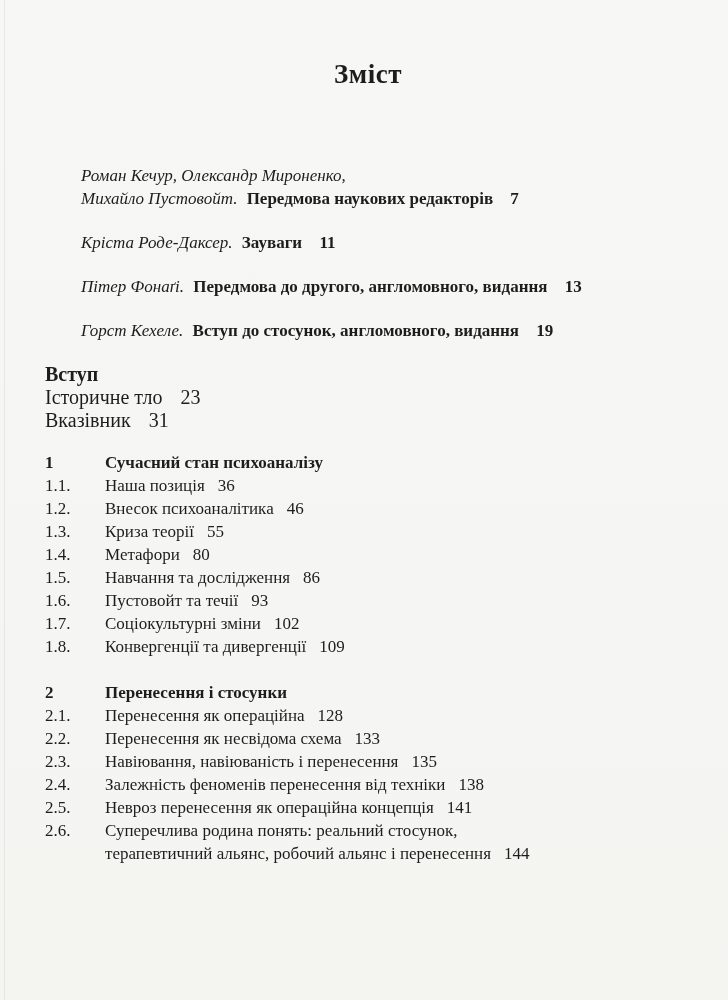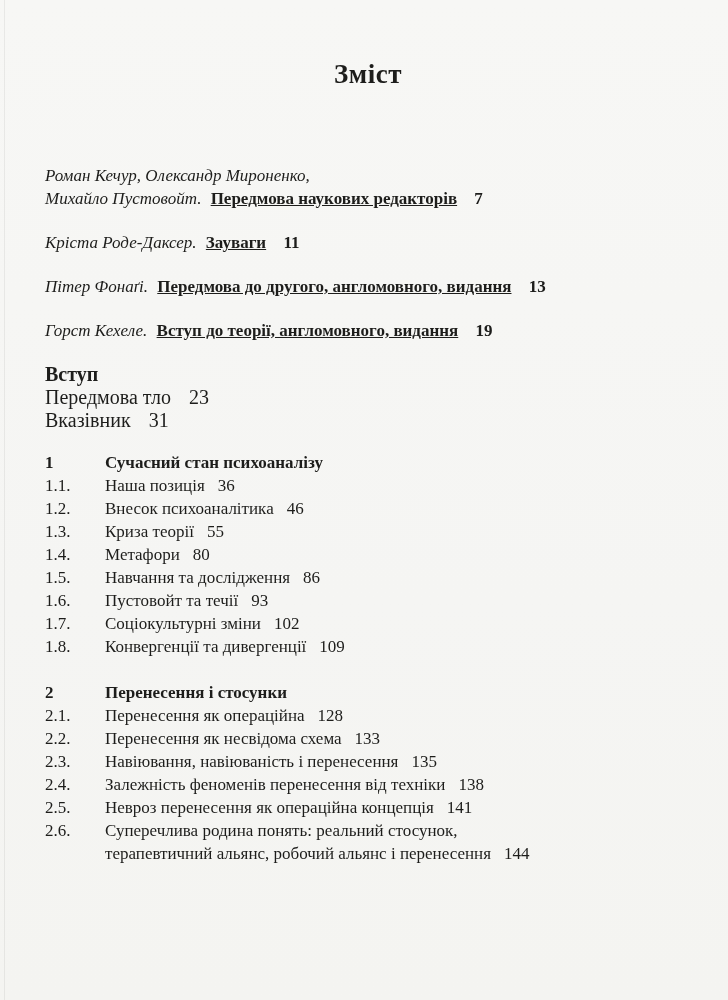--- a/index.html
+++ b/index.html
@@ -42,23 +42,23 @@
     font-weight: 700;
     text-align: center;
     letter-spacing: 0.5px;
   }
   .preface { margin-top: 72px; }
   .entry {
     font-size: 17px;
     line-height: 23px;
     margin-bottom: 21px;
   }
-  .it { font-style: italic; }
+  .it { font-style: italic; margin-left: 36px; }
   .b  { font-weight: 700; }
-  .ttl { margin-left: 5px; text-decoration: underline; }
+  .ttl { margin-left: 5px; }
   .pg  { margin-left: 13px; }
   .intro {
     margin-top: 10px;
     font-size: 20px;
     line-height: 23px;
   }
   .chapter {
     font-size: 17px;
     line-height: 23px;
   }
@@ -97,30 +97,30 @@
       </div>
 
       <div class="entry">
         <span class="it">Пітер Фонаґі.</span>
         <span class="b ttl">Передмова до другого, англомовного, видання</span>
         <span class="b pg">13</span>
       </div>
 
       <div class="entry">
         <span class="it">Горст Кехеле.</span>
-        <span class="b ttl">Вступ до теорії, англомовного, видання</span>
+        <span class="b ttl">Вступ до стосунок, англомовного, видання</span>
         <span class="b pg">19</span>
       </div>
 
     </section>
 
     <section class="intro">
       <div class="line b">Вступ</div>
       <div class="line">
-        <span>Передмова тло</span>
+        <span>Історичне тло</span>
         <span class="pg">23</span>
       </div>
       <div class="line">
         <span>Вказівник</span>
         <span class="pg">31</span>
       </div>
     </section>
 
     <section class="chapter chapter-1">
       <div class="row">

